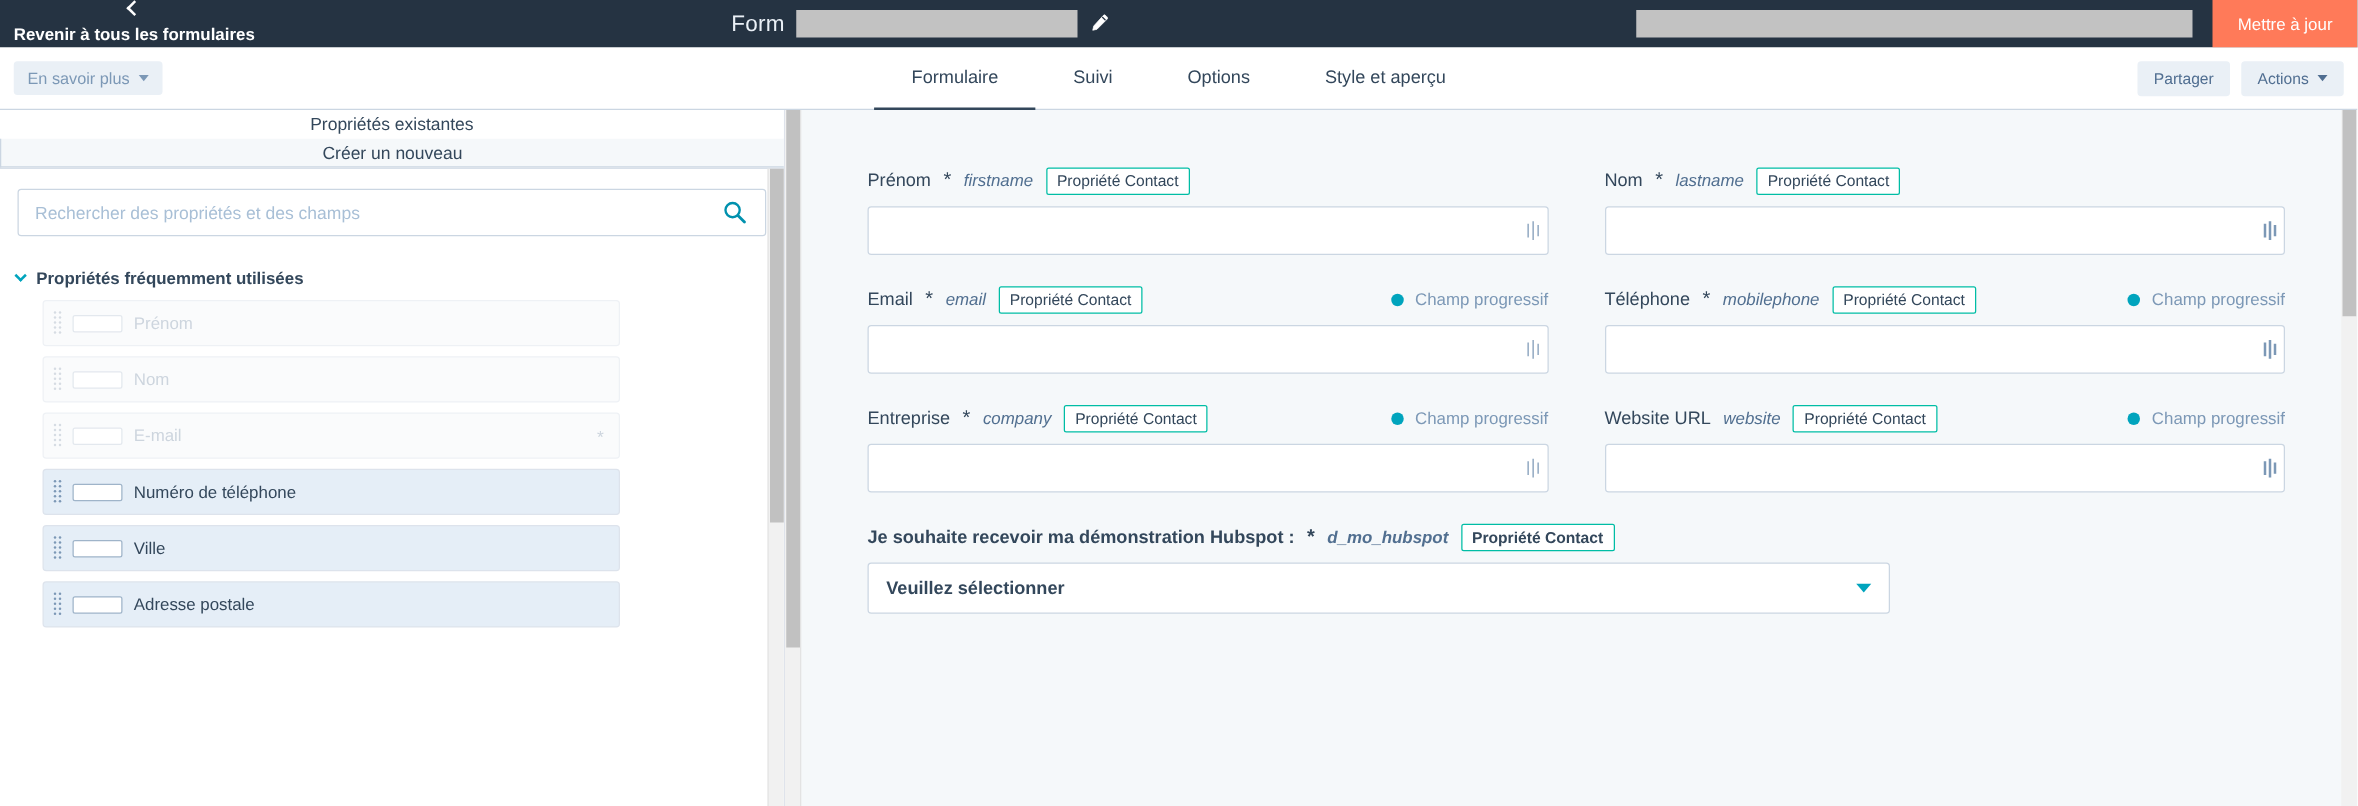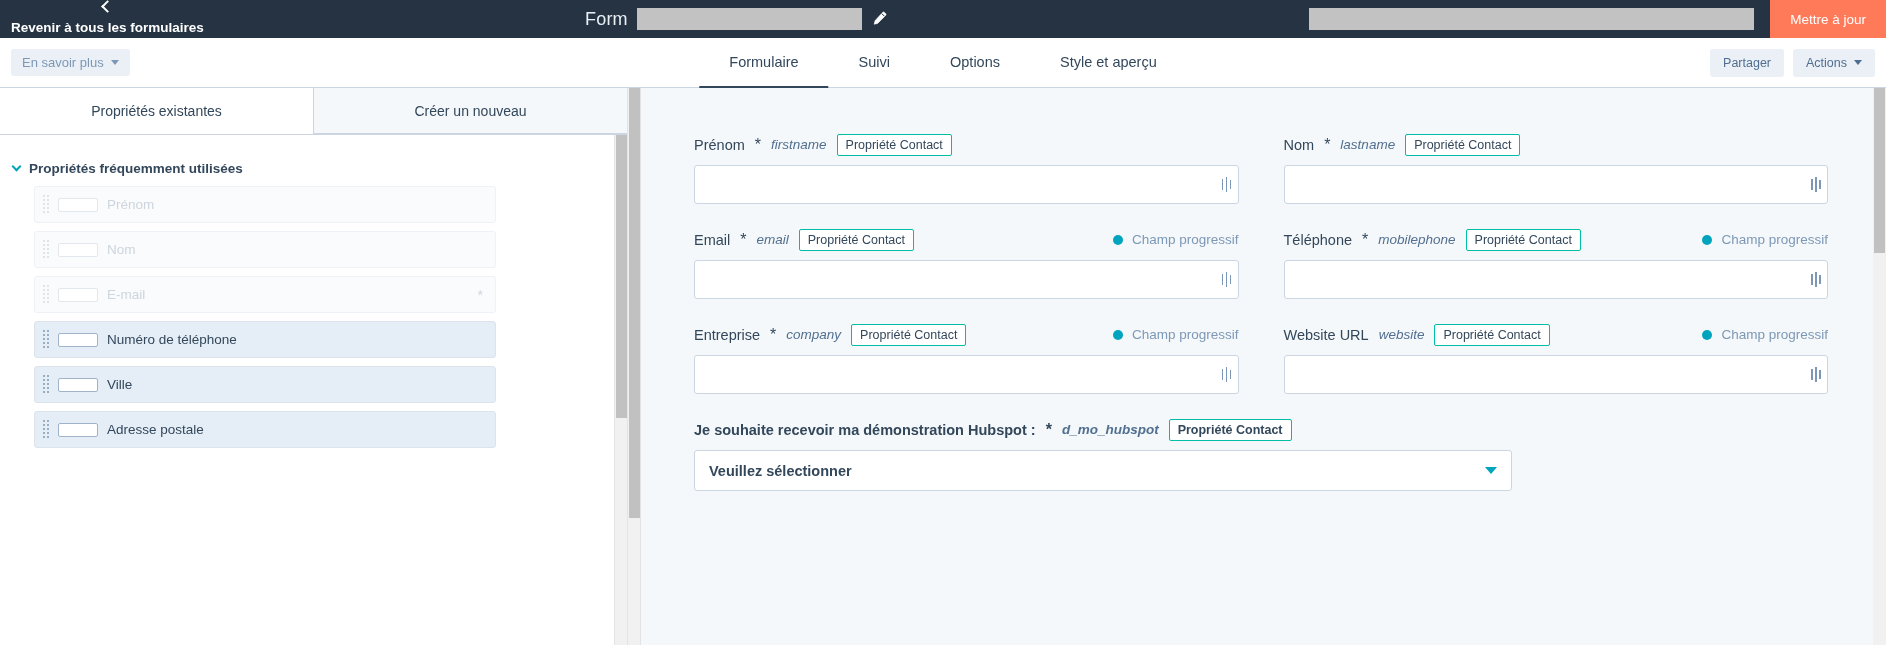--- a/index.html
+++ b/index.html
@@ -146,20 +146,21 @@
     width: 628px;
     background: #ffffff;
     position: relative;
     display: flex; flex-direction: column;
     border-right: 1px solid #dfe3eb;
   }
   .side-tabs {
     display: flex;
     height: 47px;
     border-bottom: 1px solid #cbd6e2;
+    flex-direction: column;
   }
   .side-tab {
     flex: 1;
     display: flex; align-items: center; justify-content: center;
     font-size: 14px;
     color: #33475b;
     cursor: pointer;
     background: #f5f8fa;
     border-bottom: 1px solid #cbd6e2;
     border-left: 1px solid #cbd6e2;
@@ -439,20 +440,27 @@
 </div>
 
 <div class="body-split">
 
   <div class="sidebar">
     <div class="side-tabs">
       <div class="side-tab active">Propriétés existantes</div>
       <div class="side-tab">Créer un nouveau</div>
     </div>
 
+    <div class="search-wrap">
+      <input class="search-input" type="text" placeholder="Rechercher des propriétés et des champs" style="">
+      <svg class="search-icon" viewBox="0 0 20 20">
+        <circle cx="8.5" cy="8.5" r="6" fill="none" stroke="#0091ae" stroke-width="2"></circle>
+        <line x1="13" y1="13" x2="18.5" y2="18.5" stroke="#0091ae" stroke-width="2.4" stroke-linecap="round"></line>
+      </svg>
+    </div>
 
     <div class="group-header">
       <span class="chev-down"></span>
       <span>Propriétés fréquemment utilisées</span>
     </div>
 
     <div class="prop-list">
 
       <div class="prop-item used">
         <span class="grip">

